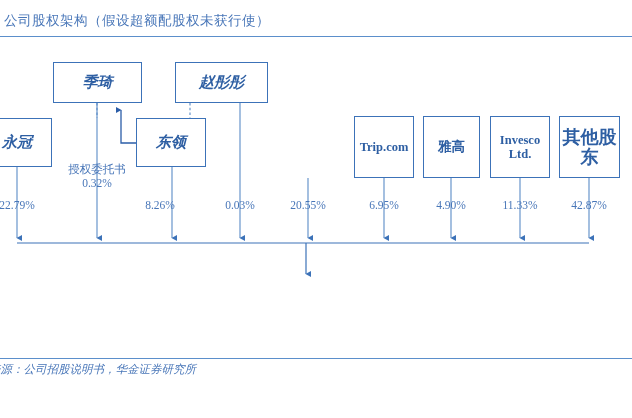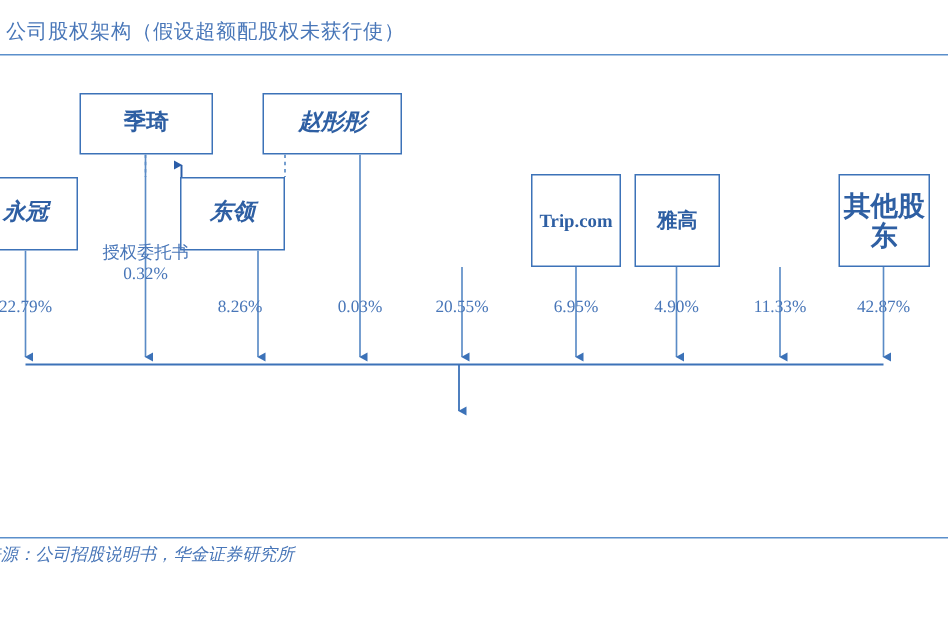--- a/index.html
+++ b/index.html
@@ -82,24 +82,24 @@
     justify-content: center;
     text-align: center;
     color: #2E5FA3;
     line-height: 1.12;
   }
   .node-label {
     display: block;
     white-space: pre-line;
   }
 
-  .n-jiqi      { left: 53px;  top: 62px;  width: 89px;  height: 41px; font-size: 15px; font-weight: bold; }
+  .n-jiqi      { left: 53px;  top: 62px;  width: 89px;  height: 41px; font-size: 15px; font-weight: bold; font-style: italic; }
   .n-zhaotong  { left: 175px; top: 62px;  width: 93px;  height: 41px; font-size: 15px; font-weight: bold; font-style: italic; }
   .n-yongguan  { left: -18px; top: 118px; width: 70px;  height: 49px; font-size: 15px; font-weight: bold; font-style: italic; }
-  .n-dongling  { left: 120px; top: 118px; width: 70px;  height: 49px; font-size: 15px; font-weight: bold; font-style: italic; }
+  .n-dongling  { left: 136px; top: 118px; width: 70px;  height: 49px; font-size: 15px; font-weight: bold; font-style: italic; }
   .n-others-dir{ left: 277px; top: 116px; width: 63px;  height: 62px; font-size: 12.5px; font-weight: bold; }
   .n-trip      { left: 354px; top: 116px; width: 60px;  height: 62px; font-size: 12.5px; font-weight: bold; font-family: "Liberation Serif", "DejaVu Serif", serif; }
   .n-yagao     { left: 423px; top: 116px; width: 57px;  height: 62px; font-size: 13.5px; font-weight: bold; }
   .n-invesco   { left: 490px; top: 116px; width: 60px;  height: 62px; font-size: 12.5px; font-weight: bold; }
   .n-othershrs { left: 559px; top: 116px; width: 61px;  height: 62px; font-size: 18px; font-weight: bold; }
 
   .n-huazhu {
     left: 145px; top: 280px; width: 322px; height: 53px;
     background: #4472C4;
     border: 1.2px solid #3C6BBF;
@@ -198,20 +198,24 @@
 
 
   <div class="node n-trip">
     <span class="node-label">Trip.com</span>
   </div>
 
   <div class="node n-yagao">
     <span class="node-label">雅高</span>
   </div>
 
+  <div class="node n-invesco">
+    <span class="node-label">Invesco
+Ltd.</span>
+  </div>
 
   <div class="node n-othershrs">
     <span class="node-label">其他股东</span>
   </div>
 
 
   <div class="edge-note" style="left:64px; top:162px; width:66px;">授权委托书
 0.32%</div>
 
   <div class="pct" style="left:-13px; top:199px; width:60px;">22.79%</div>

